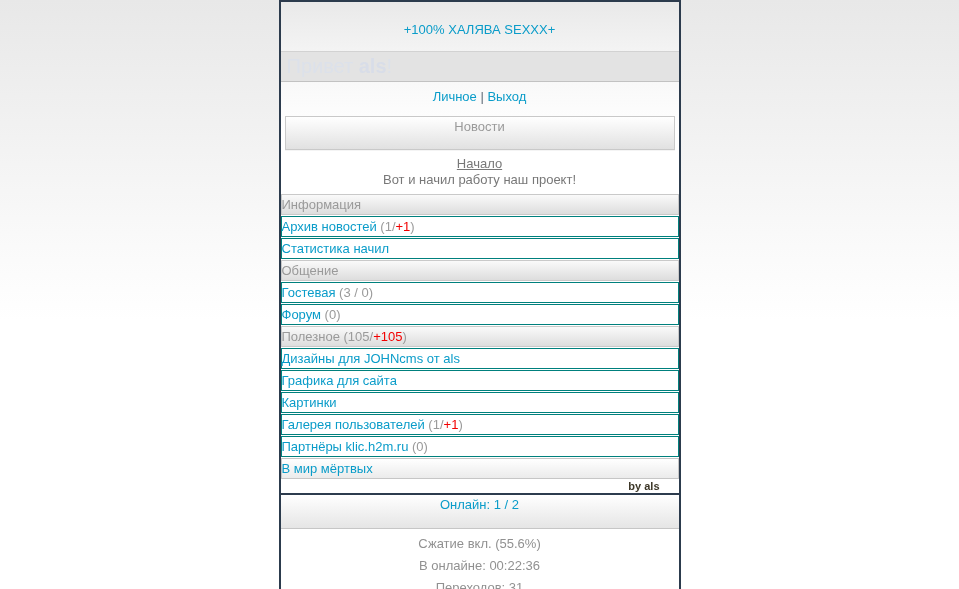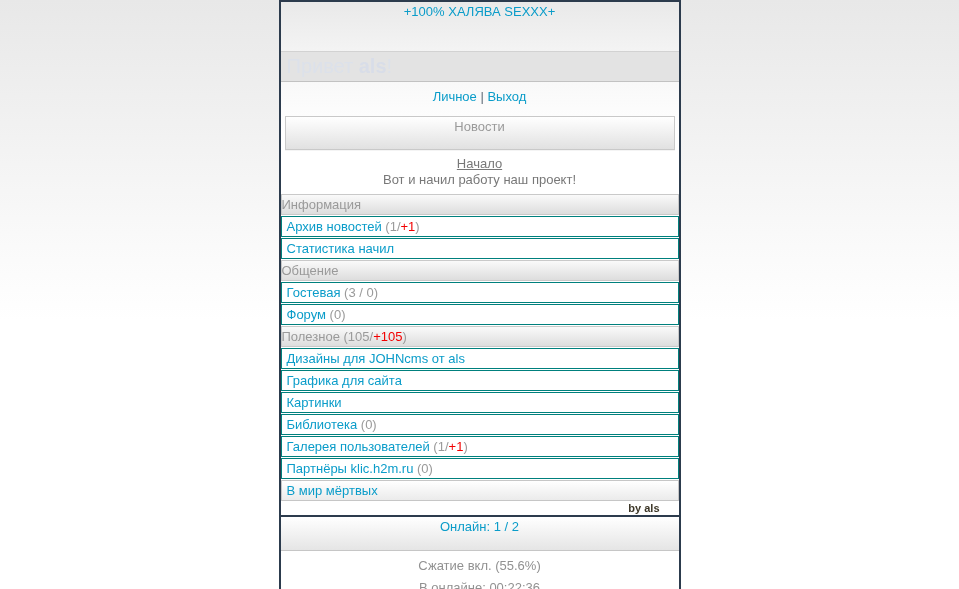--- a/index.html
+++ b/index.html
@@ -10,21 +10,21 @@
     font-size:13px;
     background:linear-gradient(180deg, #e8e8e8 0px, #fbfbfb 260px, #ffffff 320px);
   }
   .container {
     width:402px; margin:0 auto; height:589px;
     border:2px solid #2c3b4d; border-bottom:none;
     background:linear-gradient(180deg, #e9e9e9 0px, #f6f6f6 60px, #ffffff 130px);
   }
   .site-header { height:49px; }
   .site-title {
-    padding-top:2px; text-align:center;
+    padding-top:20px; text-align:center;
     color:#0a9cc9; font-size:13px;
   }
   .greeting-bar {
     height:31px; line-height:29px;
     background:#e3e3e3;
     border-top:1px solid #d2d2d2; border-bottom:1px solid #c2c2c2;
     padding-left:6px;
     font-size:20px; color:#dce1ea;
     white-space:pre;
   }
@@ -47,21 +47,21 @@
     height:21px; line-height:19px;
     border:1px solid #c9c9c9;
     background:linear-gradient(180deg,#fafafa,#dddddd);
     color:#9a9a9a;
     margin-bottom:1px; white-space:pre;
   }
   .item {
     height:21px; line-height:19px;
     border:1px solid #00807d;
     background:#ffffff;
-    padding-left:5px; margin-bottom:1px; white-space:pre;
+    margin-bottom:1px; white-space:pre;
   }
   .item.last {
     border-color:#c6c6c6;
     background:linear-gradient(180deg,#ffffff,#ebebeb);
   }
   .cnt { color:#9a9a9a; }
   .red { color:#f20000; }
   .credit {
     text-align:right; font-weight:bold; font-size:11px;
     color:#3c3627; text-shadow:1px 1px 0 #fbfbfb;
@@ -110,21 +110,20 @@
     <div class="item"><a class="link">Форум</a><span class="cnt"> (0)</span></div>
 
     <div class="cat"><span>Полезное</span><span class="cnt"> (105/</span><span class="red">+105</span><span class="cnt">)</span></div>
 
     <div class="item"><a class="link">Дизайны для JOHNcms от als</a></div>
 
     <div class="item"><a class="link">Графика для сайта</a></div>
 
     <div class="item"><a class="link">Картинки</a></div>
 
-    <div class="item"><a class="link">Библиотека</a><span class="cnt"> (0)</span></div>
 
     <div class="item"><a class="link">Галерея пользователей</a><span class="cnt"> (1/</span><span class="red">+1</span><span class="cnt">)</span></div>
 
     <div class="item"><a class="link">Партнёры klic.h2m.ru</a><span class="cnt"> (0)</span></div>
 
     <div class="item last"><a class="link">В мир мёртвых</a></div>
 
   </div>
 
   <div class="credit">by als</div>

